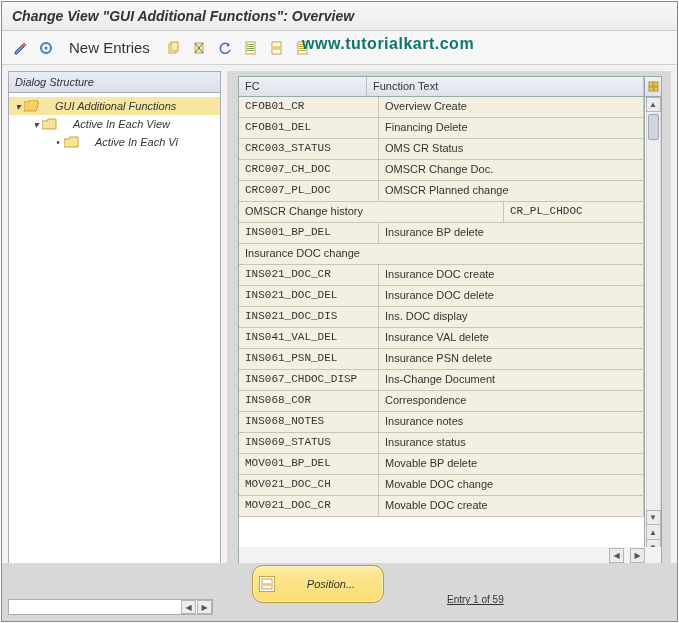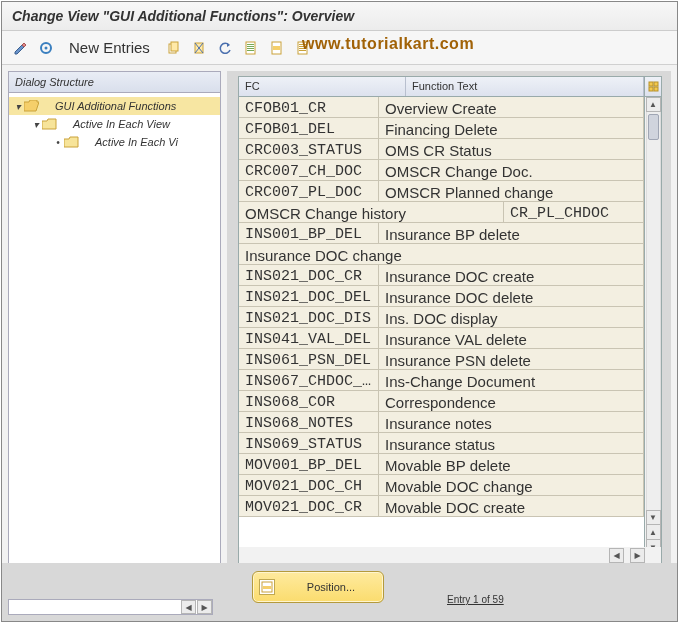--- a/index.html
+++ b/index.html
@@ -48,21 +48,21 @@
     font-size:15px; color:#333;
     padding: 3px 6px;
     border: 1px solid transparent;
     border-radius:2px;
     cursor:default;
   }
   .watermark {
     position:absolute;
     left: 300px; top: 4px;
     font-size: 16px;
-    color: #a16207;
+    color: #0f766e;
     font-weight: bold;
     letter-spacing: 0.5px;
     pointer-events:none;
   }
   .body {
     display:flex;
     height: 500px;
   }
   
   .left-panel {
@@ -122,33 +122,33 @@
     display:flex; background:linear-gradient(#eef1f7,#dde2ee);
     border-bottom:1px solid #9aa;
     height:20px;
   }
   .th {
     padding:3px 6px;
     font-size:11px;
     color:#333;
     border-right:1px solid #b8bfce;
   }
-  .th.fc { width:167px; }
+  .th.fc { width:128px; }
   .th.ft { flex:1; }
   .tbody { }
   .trow {
     display:flex;
     height:21px;
     background:#f3efe1;
     border-bottom:1px solid #c9c4b3;
   }
   .trow:nth-child(odd){ background:#f3efe1; }
   .tcell {
     padding:3px 6px;
-    font-size:15px;
+    font-size:11px;
     border-right:1px solid #c9c4b3;
     overflow:hidden; text-overflow:ellipsis; white-space:nowrap;
   }
   .tcell.fc {
     width:140px;
     font-family: "Courier New", monospace;
     color:#333;
   }
   .tcell.ft { flex:1; }
   .vscroll {
@@ -208,27 +208,28 @@
     display:flex; align-items:center; justify-content:flex-end;
   }
   .footer .left-rule .hb-btn {
     width:15px;height:14px;background:#ececec;border:1px solid #b5b5b5;
     display:flex;align-items:center;justify-content:center;font-size:8px;color:#555;
     margin-left:1px;
   }
   .pos-btn {
     position:absolute;
     left:250px; bottom:18px;
-    width:132px; height:32px;
+    width:132px; height:38px;
     background:linear-gradient(#feea9e,#fbdc6e);
     border:1px solid #b49a3c;
-    border-radius:6px;
+    border-radius:11px;
     display:flex; align-items:center; justify-content:flex-start;
     padding:0 6px;
     box-shadow: inset 0 0 0 1px #fff5cf;
+    font-style: italic;
   }
   .pos-btn .picon {
     width:16px;height:16px; background:#fff; border:1px solid #c0a852;
     display:flex;align-items:center;justify-content:center;
     font-size:10px; margin-right:10px;
   }
   .pos-btn .plabel { flex:1; text-align:center; font-size:11px; }
   .entry-text {
     position:absolute;
     left:445px; bottom:16px;

